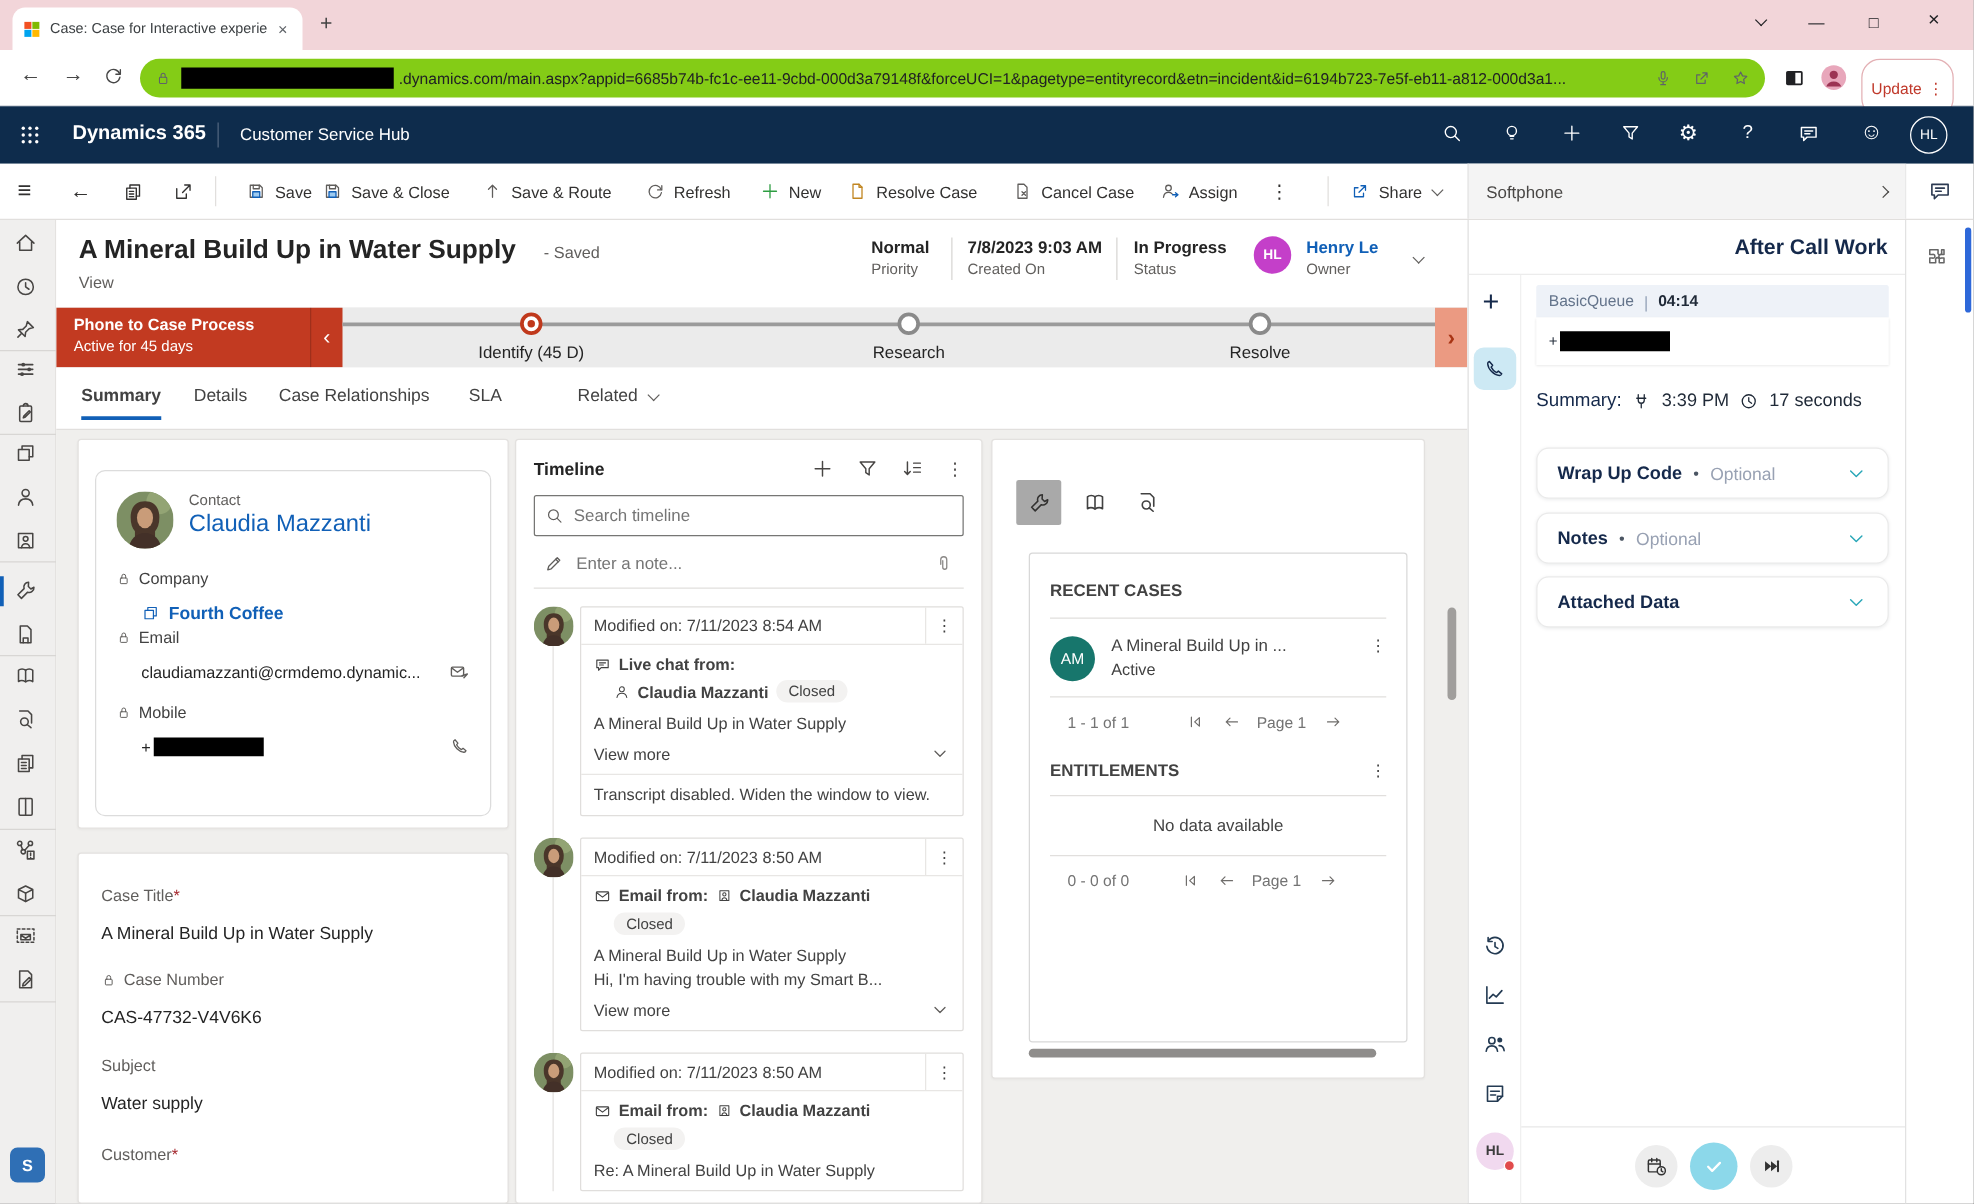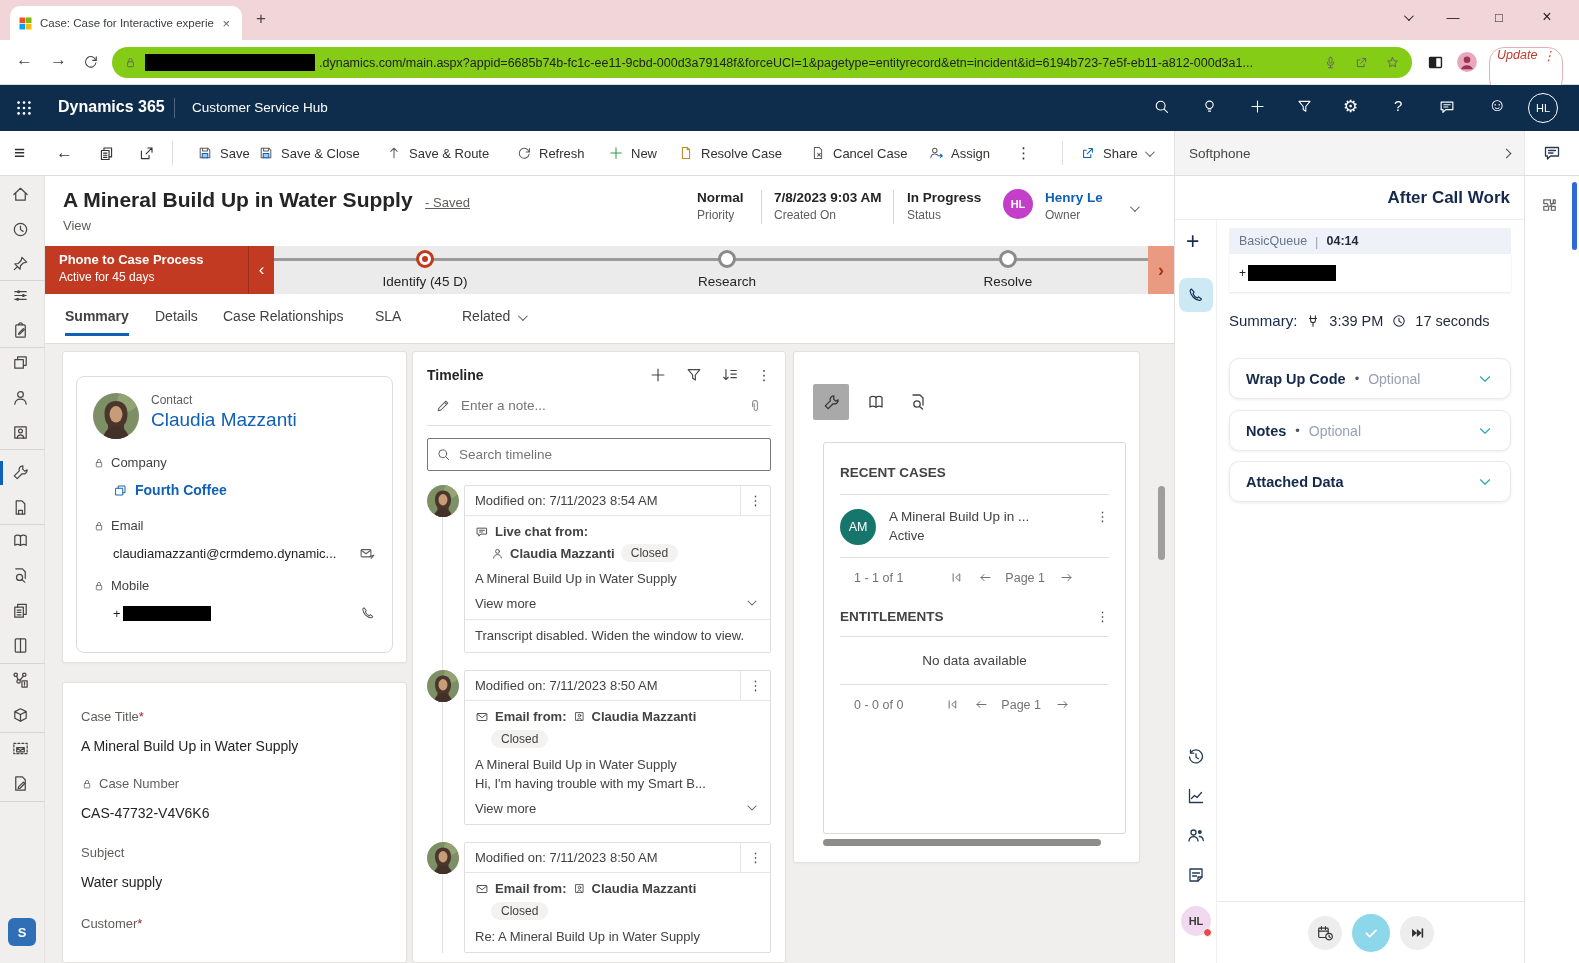--- a/index.html
+++ b/index.html
@@ -12,21 +12,21 @@
   .tabstrip { position:absolute; left:0; top:0; width:1579px; height:40px; background:#f2d5d9; }
   .tab { position:absolute; left:10px; top:6px; width:232px; height:34px; background:#fff; border-radius:10px 10px 0 0; display:flex; align-items:center; padding:0 8px; }
   .tab-title { font-size:11.5px; color:#3c4043; white-space:nowrap; overflow:hidden; flex:1; margin-left:7px; }
   .tab-close { font-size:13px; color:#5f6368; padding:0 4px; cursor:default; }
   .winbtn { position:absolute; top:0; width:46px; height:34px; display:flex; align-items:center; justify-content:center; color:#202124; font-size:13px; }
   .urlbar { position:absolute; left:0; top:40px; width:1579px; height:45px; background:#fff; border-bottom:1px solid #d9dce1; }
   .navarrow { position:absolute; top:10px; font-size:17px; color:#474747; }
   .urlpill { position:absolute; left:112px; top:7px; width:1300px; height:31px; background:#84cc16; border-radius:16px; display:flex; align-items:center; padding:0 12px; }
   .redact { background:#000; display:inline-block; }
   .urltext { font-size:12.5px; color:#202124; white-space:nowrap; overflow:hidden; flex:1; }
-  .updatepill { position:absolute; left:1489px; top:7px; width:74px; height:47px; border:1px solid #e3b0b4; border-radius:15px; display:flex; align-items:flex-start; justify-content:center; gap:5px; color:#c0392b; font-size:12.5px; background:#fff;font-style:italic; }
+  .updatepill { position:absolute; left:1489px; top:7px; width:74px; height:47px; border:1px solid #e3b0b4; border-radius:15px; display:flex; align-items:center; justify-content:center; gap:5px; color:#c0392b; font-size:12.5px; background:#fff; }
   
   .d365nav { position:absolute; left:0; top:85px; width:1579px; height:46px; background:#0e2c4c; color:#fff; }
   .brand { position:absolute; left:58px; top:13px; font-size:16px; font-weight:bold; }
   .appname { position:absolute; left:192px; top:15px; font-size:13.5px; }
   .navdiv { position:absolute; left:174px; top:13px; width:1px; height:20px; background:#51657f; }
   .navico { position:absolute; top:13px; color:#fff; }
   .hlcircle { position:absolute; left:1528px; top:8px; width:30px; height:30px; border:1.5px solid #fff; border-radius:50%; font-size:11px; display:flex; align-items:center; justify-content:center; }
   
   .cmdbar { position:absolute; left:0; top:131px; width:1579px; height:45px; background:#fff; border-bottom:1px solid #e1dfdd; }
   .cmditem { position:absolute; top:0; height:44px; display:flex; align-items:center; gap:7px; font-size:13px; color:#323130; white-space:nowrap; }
@@ -588,21 +588,21 @@
         </svg>
       <span class="raildiv" style="top:625px;"></span>
       <div class="abs" style="left:8px;top:742px;width:28px;height:28px;background:#2f6fb5;border-radius:6px;color:#fff;font-size:13px;font-weight:bold;display:flex;align-items:center;justify-content:center;">S</div>
     </div>
 
     <div class="center">
 
       <div class="rechead">
         <div class="abs" style="left:18px;top:12px;white-space:nowrap;">
           <span class="rectitle">A Mineral Build Up in Water Supply</span>
-          <span style="font-size:13px;color:#605e5c;margin-left:8px;text-decoration:underline;">- Saved</span>
+          <span style="font-size:13px;color:#605e5c;margin-left:18px;">- Saved</span>
         </div>
         <div class="abs" style="left:18px;top:42px;font-size:13px;color:#605e5c;">View</div>
         <div class="abs" style="left:652px;top:14px;">
           <div class="hfval">Normal</div>
           <div class="hflab">Priority</div>
         </div>
         <span class="hdiv" style="left:716px;"></span>
         <div class="abs" style="left:729px;top:14px;">
           <div class="hfval">7/8/2023 9:03 AM</div>
           <div class="hflab">Created On</div>
@@ -662,21 +662,21 @@
                   <use href="#i-lock"></use>
                 </svg>
               <span>Company</span>
             </div>
             <div style="margin:12px 0 0 20px;display:flex;align-items:center;gap:7px;">
               <svg class="ic" width="15" height="15" style="color:#1160b7;">
                   <use href="#i-squares"></use>
                 </svg>
               <span style="font-size:14px;font-weight:bold;color:#1160b7;">Fourth Coffee</span>
             </div>
-            <div class="flabel" style="margin-top:20px;">
+            <div class="flabel" style="margin-top:4px;">
               <svg class="ic lock">
                   <use href="#i-lock"></use>
                 </svg>
               <span>Email</span>
             </div>
             <div style="margin:12px 0 0 20px;display:flex;align-items:center;">
               <span style="font-size:13px;color:#242424;flex:1;">claudiamazzanti@crmdemo.dynamic...</span>
               <svg class="ic" width="17" height="17" style="color:#605e5c;">
                   <use href="#i-mailsend"></use>
                 </svg>
@@ -719,34 +719,34 @@
                 <use href="#i-plus"></use>
               </svg>
             <svg class="ic" width="18" height="18" style="color:#484644;margin-right:18px;">
                 <use href="#i-funnel"></use>
               </svg>
             <svg class="ic" width="18" height="18" style="color:#484644;margin-right:18px;">
                 <use href="#i-sort"></use>
               </svg>
             <span style="color:#484644;font-size:14px;">⋮</span>
           </div>
+          <div style="margin-top:12px;height:33px;border:1px solid #767674;border-radius:2px;display:flex;align-items:center;padding:0 8px;gap:8px;">
+            <svg class="ic" width="15" height="15" style="color:#605e5c;">
+                <use href="#i-search"></use>
+              </svg>
+            <input style="border: none; outline: none; font-size: 13.5px; color: rgb(36, 36, 36); flex: 1 1 0%; font-family: inherit; background: transparent;" placeholder="Search timeline">
+          </div>
           <div style="margin-top:2px;height:40px;display:flex;align-items:center;gap:10px;border-bottom:1px solid #e1dfdd;padding:0 8px;">
             <svg class="ic" width="16" height="16" style="color:#605e5c;">
                 <use href="#i-pencil"></use>
               </svg>
             <input style="border: none; outline: none; font-size: 13.5px; flex: 1 1 0%; font-family: inherit; background: transparent;" placeholder="Enter a note...">
             <svg class="ic" width="16" height="16" style="color:#8a8886;">
                 <use href="#i-clip"></use>
               </svg>
-          </div>
-          <div style="margin-top:12px;height:33px;border:1px solid #767674;border-radius:2px;display:flex;align-items:center;padding:0 8px;gap:8px;">
-            <svg class="ic" width="15" height="15" style="color:#605e5c;">
-                <use href="#i-search"></use>
-              </svg>
-            <input style="border: none; outline: none; font-size: 13.5px; color: rgb(36, 36, 36); flex: 1 1 0%; font-family: inherit; background: transparent;" placeholder="Search timeline">
           </div>
 
           <div style="position:relative;margin-top:14px;">
             <span style="position:absolute;left:15px;top:10px;bottom:0;width:1px;background:#e3e1df;"></span>
 
             <div class="tl-entry">
               <span class="tl-av"><svg class="ic" width="32" height="32">
                     <use href="#i-portrait"></use>
                   </svg></span>
               <div class="tl-card">

